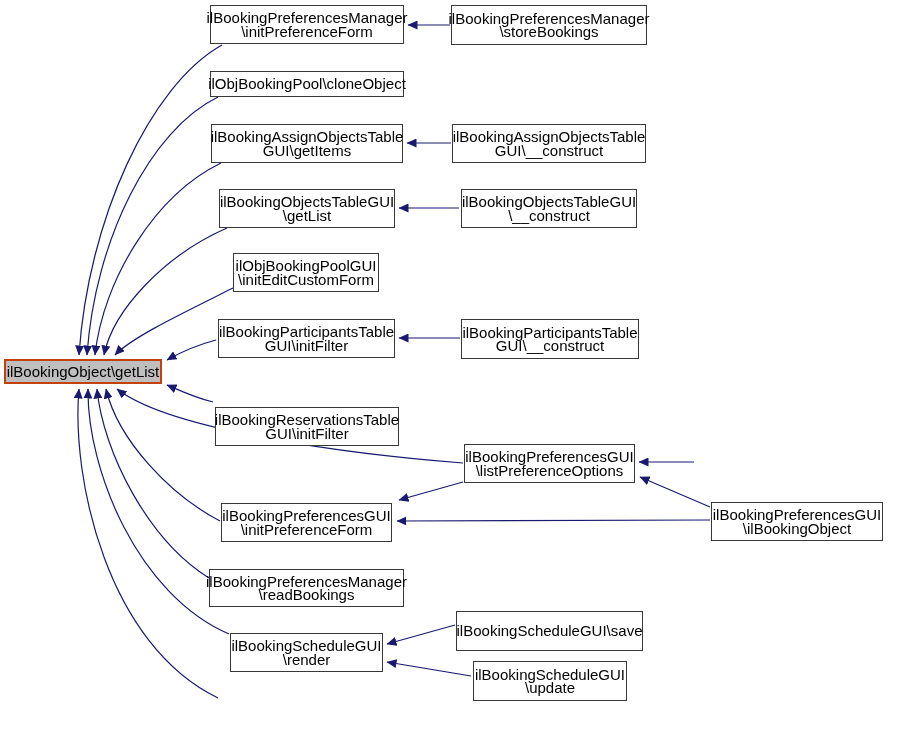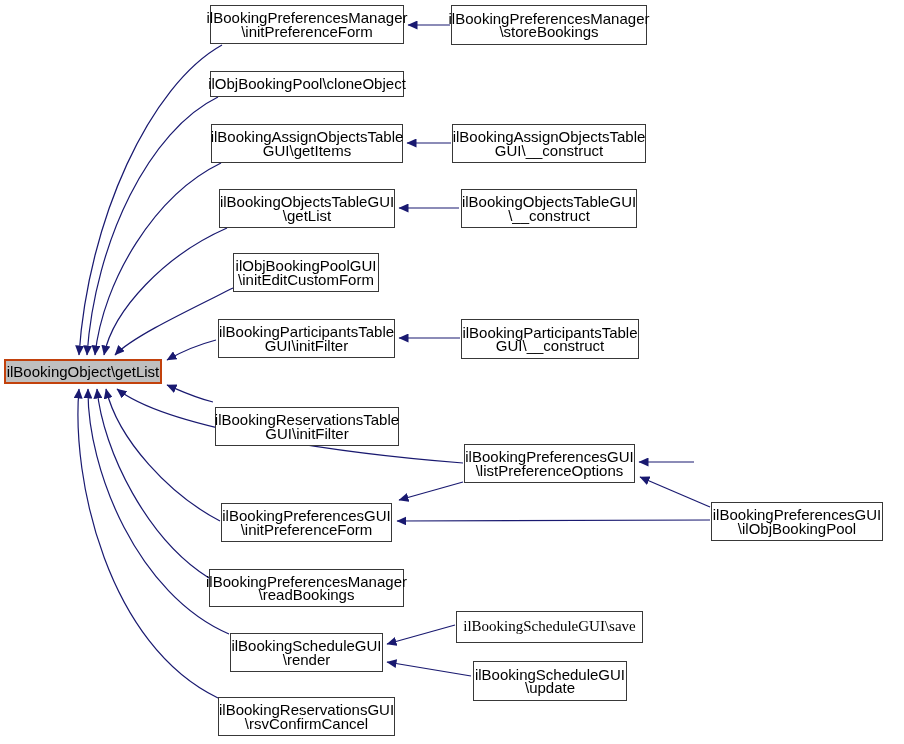--- a/index.html
+++ b/index.html
@@ -124,24 +124,20 @@
   <div class="node" style="left:209px; top:569px; width:195px; height:38px;">
     <span>ilBookingPreferencesManager</span>
     <span>\readBookings</span>
   </div>
 
   <div class="node" style="left:230px; top:633px; width:153px; height:39px;">
     <span>ilBookingScheduleGUI</span>
     <span>\render</span>
   </div>
 
-  <div class="node" style="left:218px; top:697px; width:177px; height:39px;">
-    <span>ilBookingReservationsGUI</span>
-    <span>\rsvConfirmCancel</span>
-  </div>
 
   <div class="node" style="left:451px; top:5px; width:196px; height:40px;">
     <span>ilBookingPreferencesManager</span>
     <span>\storeBookings</span>
   </div>
 
   <div class="node" style="left:452px; top:124px; width:194px; height:39px;">
     <span>ilBookingAssignObjectsTable</span>
     <span>GUI\__construct</span>
   </div>
@@ -152,24 +148,24 @@
   </div>
 
   <div class="node" style="left:461px; top:319px; width:178px; height:40px;">
     <span>ilBookingParticipantsTable</span>
     <span>GUI\__construct</span>
   </div>
 
 
   <div class="node" style="left:711px; top:502px; width:172px; height:39px;">
     <span>ilBookingPreferencesGUI</span>
-    <span>\ilObjBookingPool</span>
+    <span>\ilBookingObject</span>
   </div>
 
-  <div class="node" style="left:456px; top:611px; width:187px; height:32px;font-family:Liberation Serif, serif;">
+  <div class="node" style="left:456px; top:611px; width:187px; height:40px;">
     <span>ilBookingScheduleGUI\save</span>
   </div>
 
   <div class="node" style="left:473px; top:661px; width:154px; height:40px;">
     <span>ilBookingScheduleGUI</span>
     <span>\update</span>
   </div>
 
 </div>
 

